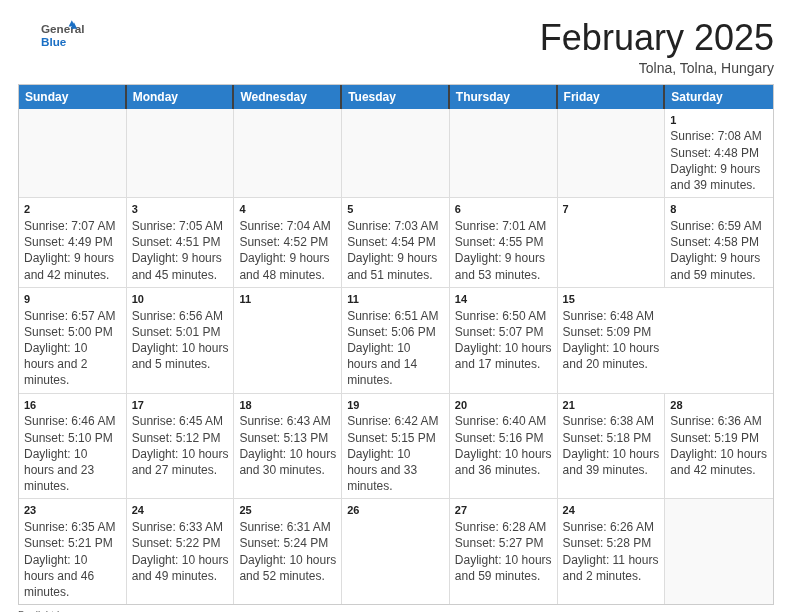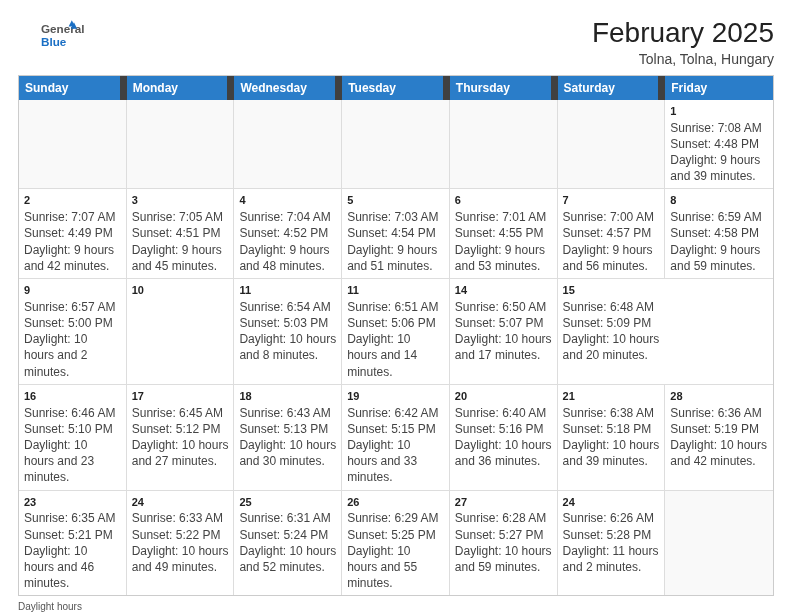--- a/index.html
+++ b/index.html
@@ -29,21 +29,21 @@
       gap: 4px;
     }
     .logo-icon {
       width: 28px;
       height: 28px;
     }
     .title-block {
       text-align: right;
     }
     .month-year {
-      font-size: 28px;
+      font-size: 36px;
       font-weight: 300;
       color: #222;
       line-height: 1.1;
     }
     .location {
       font-size: 14px;
       color: #444;
       margin-top: 2px;
     }
     .calendar {
@@ -55,21 +55,21 @@
     .cal-header {
       display: grid;
       grid-template-columns: repeat(7, 1fr);
       background: #2a7dc9;
     }
     .cal-header-cell {
       color: #fff;
       font-size: 12px;
       font-weight: bold;
       padding: 5px 6px;
-      border-right: 7px solid #404040;
+      border-right: 2px solid #404040;
       text-align: left;
     }
     .cal-header-cell:last-child { border-right: none; }
     .cal-body {
       flex: 1;
       display: flex;
       flex-direction: column;
     }
     .cal-row {
       display: grid;
@@ -127,22 +127,22 @@
     </div>
   </div>
 
   <div class="calendar">
     <div class="cal-header">
     <div class="cal-header-cell">Sunday</div>
         <div class="cal-header-cell">Monday</div>
         <div class="cal-header-cell">Wednesday</div>
         <div class="cal-header-cell">Tuesday</div>
         <div class="cal-header-cell">Thursday</div>
+        <div class="cal-header-cell">Friday</div>
         <div class="cal-header-cell">Saturday</div>
-        <div class="cal-header-cell">Friday</div>
       </div>
     <div class="cal-body">
     <div class="cal-row">
           <div class="cal-cell empty"></div>
           <div class="cal-cell empty"></div>
           <div class="cal-cell empty"></div>
           <div class="cal-cell empty"></div>
           <div class="cal-cell empty"></div>
           <div class="cal-cell empty"></div>
           <div class="cal-cell">
@@ -178,46 +178,43 @@
 Daylight: 9 hours and 51 minutes.</div>
           </div>
           <div class="cal-cell">
             <span class="day-num">6</span>
             <div class="day-info">Sunrise: 7:01 AM
 Sunset: 4:55 PM
 Daylight: 9 hours and 53 minutes.</div>
           </div>
           <div class="cal-cell">
             <span class="day-num">7</span>
-            <div class="day-info">Sunrise: 7:00 AM
-Sunset: 4:57 PM
-Daylight: 9 hours and 56 minutes.</div>
           </div>
           <div class="cal-cell">
             <span class="day-num">8</span>
             <div class="day-info">Sunrise: 6:59 AM
 Sunset: 4:58 PM
 Daylight: 9 hours and 59 minutes.</div>
           </div>
         </div>
         <div class="cal-row">
           <div class="cal-cell">
             <span class="day-num">9</span>
             <div class="day-info">Sunrise: 6:57 AM
 Sunset: 5:00 PM
 Daylight: 10 hours and 2 minutes.</div>
           </div>
           <div class="cal-cell">
             <span class="day-num">10</span>
+            <div class="day-info">Sunrise: 6:56 AM
+Sunset: 5:01 PM
+Daylight: 10 hours and 5 minutes.</div>
           </div>
           <div class="cal-cell">
             <span class="day-num">11</span>
-            <div class="day-info">Sunrise: 6:54 AM
-Sunset: 5:03 PM
-Daylight: 10 hours and 8 minutes.</div>
           </div>
           <div class="cal-cell">
             <span class="day-num">11</span>
             <div class="day-info">Sunrise: 6:51 AM
 Sunset: 5:06 PM
 Daylight: 10 hours and 14 minutes.</div>
           </div>
           <div class="cal-cell">
             <span class="day-num">14</span>
             <div class="day-info">Sunrise: 6:50 AM
@@ -289,23 +286,20 @@
 Daylight: 10 hours and 49 minutes.</div>
           </div>
           <div class="cal-cell">
             <span class="day-num">25</span>
             <div class="day-info">Sunrise: 6:31 AM
 Sunset: 5:24 PM
 Daylight: 10 hours and 52 minutes.</div>
           </div>
           <div class="cal-cell">
             <span class="day-num">26</span>
-            <div class="day-info">Sunrise: 6:29 AM
-Sunset: 5:25 PM
-Daylight: 10 hours and 55 minutes.</div>
           </div>
           <div class="cal-cell">
             <span class="day-num">27</span>
             <div class="day-info">Sunrise: 6:28 AM
 Sunset: 5:27 PM
 Daylight: 10 hours and 59 minutes.</div>
           </div>
           <div class="cal-cell">
             <span class="day-num">24</span>
             <div class="day-info">Sunrise: 6:26 AM

